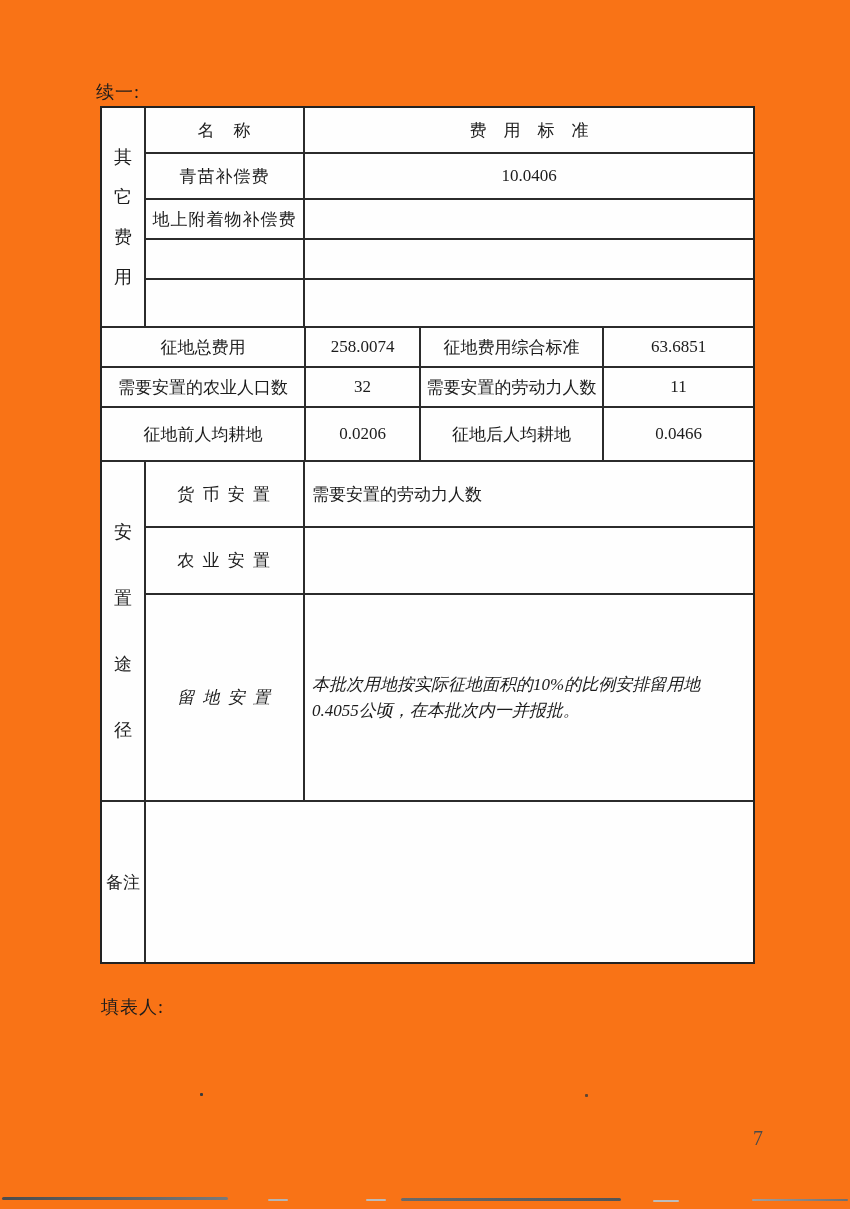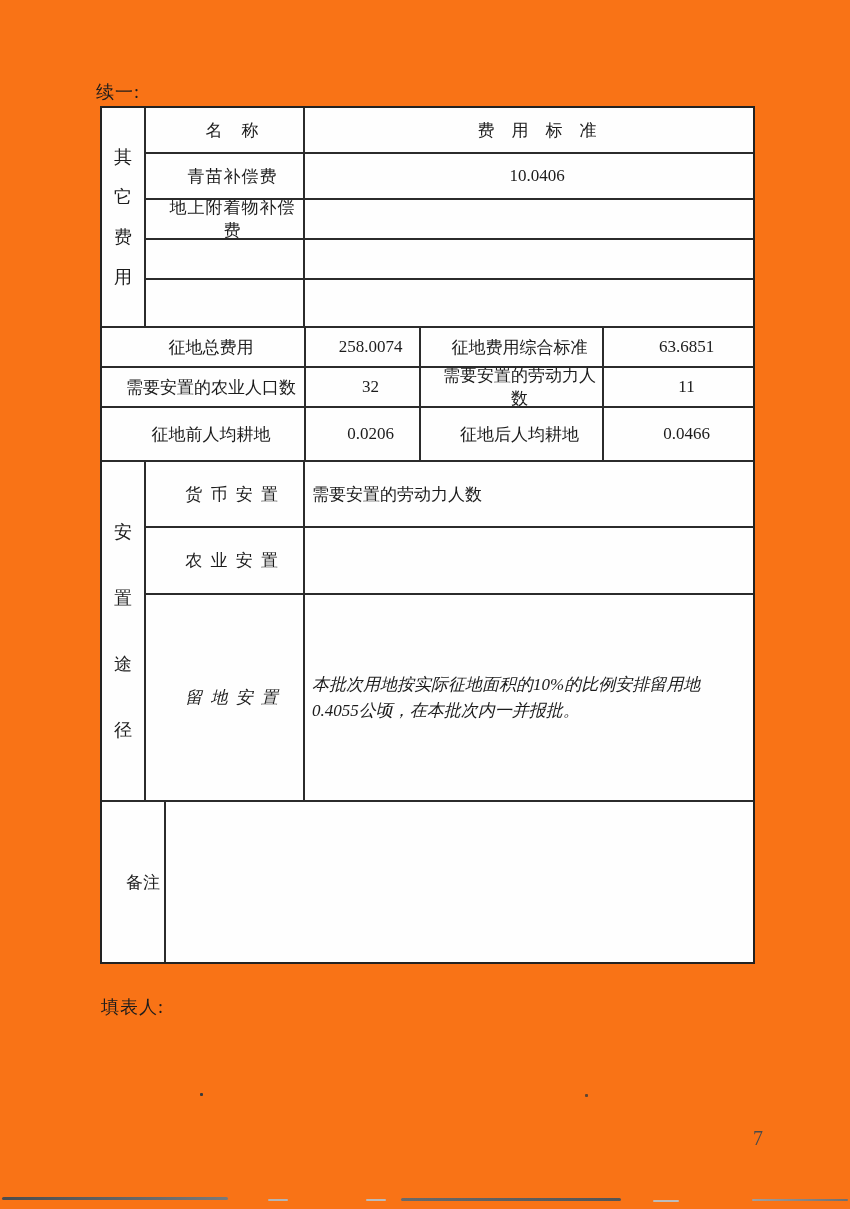--- a/index.html
+++ b/index.html
@@ -49,36 +49,35 @@
   .vhead.tall span{padding:24px 0;}
   .sec-body{flex:1;display:flex;flex-direction:column;min-width:0;}
   .trow{display:flex;border-bottom:2px solid #2b2b2b;}
   .trow.last{border-bottom:none;}
   .cell{
     display:flex;align-items:center;justify-content:center;
     font-size:17px;
     border-right:2px solid #2b2b2b;
     overflow:hidden;
     text-align:center;
-    padding-left:16px;
   }
   .cell.end{border-right:none;}
   .cell.left{justify-content:flex-start;text-align:left;padding:2px 7px;}
   
   .c-name{width:159px;flex:0 0 159px;letter-spacing:1px;}
   .c-val{flex:1;}
   
   .m0{width:204px;flex:0 0 204px;}
   .m1{width:115px;flex:0 0 115px;}
   .m2{width:183px;flex:0 0 183px;}
   .m3{flex:1;}
   
   .h46{height:46px;} .h47{height:40px;} .h48{height:52px;}
   .h66{height:66px;} .h67{height:67px;} .h205{height:205px;font-style:italic;}
-  .h160{height:160px;margin-left:20px;}
+  .h160{height:160px;}
   .spaced{letter-spacing:2px;}
   .para{line-height:26px;font-size:17px;}
   
   .speck{position:absolute;background:#3a3a3a;border-radius:1px;}
   .edge-seg{position:absolute;height:3px;border-radius:2px;}
 </style>
 </head>
 <body>
 
 <div class="sheet">

